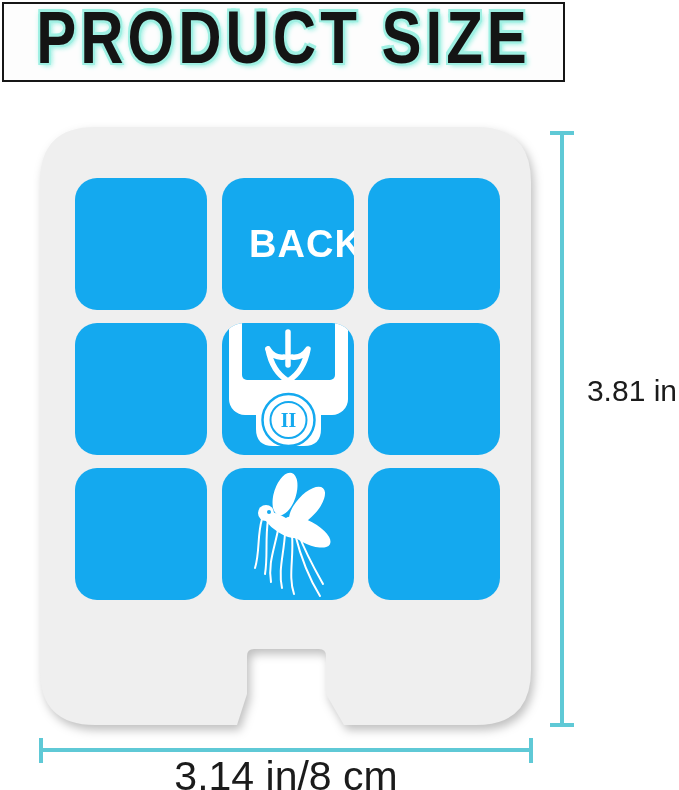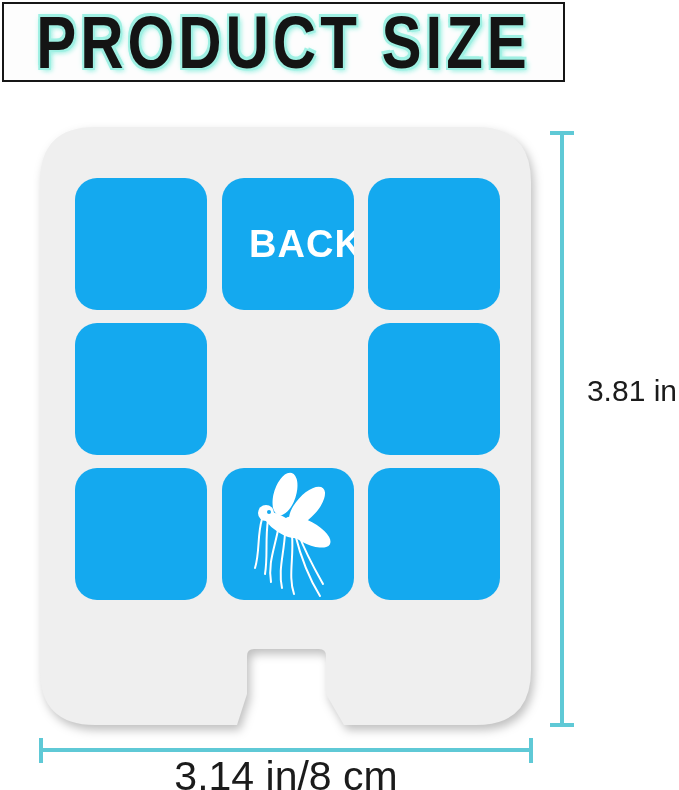--- a/index.html
+++ b/index.html
@@ -12,21 +12,21 @@
   *{margin:0;padding:0;box-sizing:border-box;}
   html,body{background:#fff;}
   .stage{
     position:relative;width:679px;height:790px;background:#fff;overflow:hidden;
     font-family:"Liberation Sans",sans-serif;
   }
   
   .title-box{
     position:absolute;left:2px;top:2px;width:563px;height:80px;
     border:2px solid #161616;background:#fdfdfd;
-    display:flex;align-items:center;justify-content:center;
+    display:flex;justify-content:center;
   }
   .title-text{
     font-weight:700;font-size:60px;letter-spacing:4px;color:#141414;
     transform:scaleY(1.22);white-space:nowrap;
     text-shadow:
       -2px -2px 0 var(--glow), 2px -2px 0 var(--glow),
       -2px 2px 0 var(--glow), 2px 2px 0 var(--glow),
       0 0 6px var(--glow), 3px 3px 5px var(--glow);
   }
   
@@ -90,20 +90,40 @@
       Q 40,127 95,127 Z"></path>
   </svg>
 
   <div class="tile r1 c1"></div>
   <div class="tile r1 c2">
     <span class="back-text">BACK</span>
   </div>
   <div class="tile r1 c3"></div>
 
   <div class="tile r2 c1"></div>
+  <div class="tile r2 c2">
+    <svg width="133" height="132" viewBox="0 0 133 132">
+
+      <rect x="7" y="-16" width="119" height="108" rx="16" fill="#ffffff"></rect>
+
+      <rect x="20" y="-16" width="93" height="73" rx="5" fill="#14A9EF"></rect>
+
+      <g stroke="#ffffff" stroke-width="5.5" fill="none" stroke-linecap="round" stroke-linejoin="round">
+        <path d="M66,9 L66,42"></path>
+        <path d="M46,26 C49,42 56,52 66,58 C76,52 83,42 86,26 C82,32 76,35 70,34"></path>
+        <path d="M46,26 C50,32 56,35 62,34"></path>
+      </g>
+
+      <path d="M34,78 H99 V106 Q99,123 82,123 H51 Q34,123 34,106 Z" fill="#ffffff"></path>
+
+      <circle cx="66.5" cy="97" r="26" fill="#ffffff" stroke="#14A9EF" stroke-width="2.5"></circle>
+      <circle cx="66.5" cy="97" r="18" fill="none" stroke="#14A9EF" stroke-width="2"></circle>
+      <text x="66.5" y="104" text-anchor="middle" font-size="20" fill="#14A9EF" class="socket-text">II</text>
+    </svg>
+  </div>
   <div class="tile r2 c3"></div>
 
   <div class="tile r3 c1"></div>
   <div class="tile r3 c2">
     <svg width="133" height="132" viewBox="0 0 133 132">
       <g fill="#ffffff">
         <ellipse cx="63" cy="26" rx="11" ry="22" transform="rotate(18 63 26)"></ellipse>
         <ellipse cx="85" cy="38" rx="11" ry="24" transform="rotate(42 85 38)"></ellipse>
         <ellipse cx="85" cy="64" rx="26" ry="11" transform="rotate(28 85 64)"></ellipse>
         <ellipse cx="60" cy="57" rx="21" ry="8" transform="rotate(33 60 57)"></ellipse>

